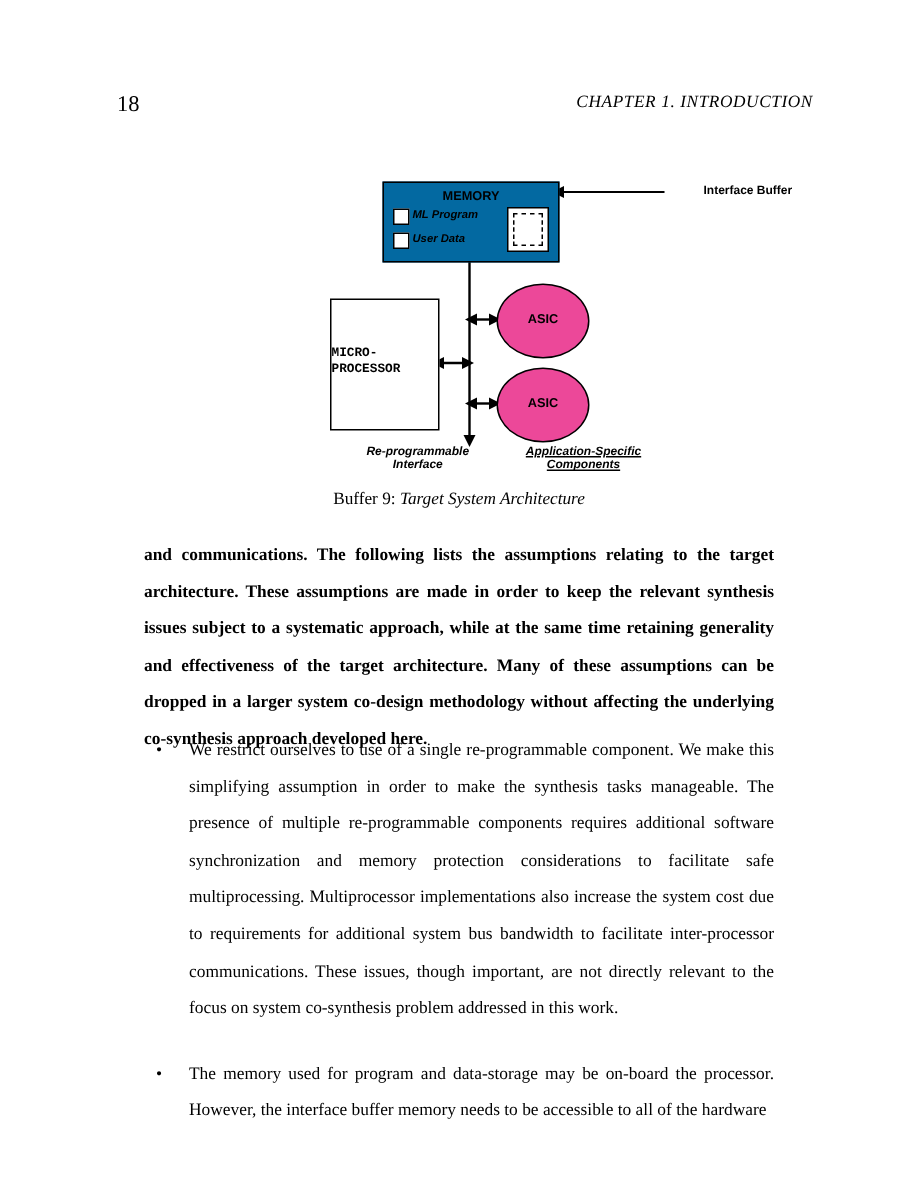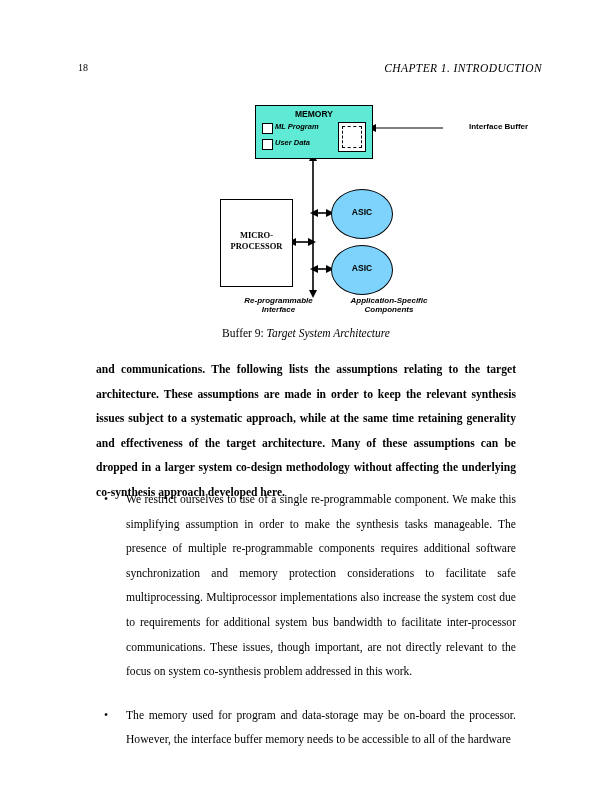--- a/index.html
+++ b/index.html
@@ -25,21 +25,21 @@
     top: 62px;
     left: 78px;
     right: 70px;
     height: 16px;
     font-size: 11.5px;
   }
   .runhead .pageno {
     position: absolute;
     left: 0;
     top: 0;
-    font-size: 10px;
+    font-size: 15px;
   }
   .runhead .chaptitle {
     position: absolute;
     right: 0;
     top: 0;
     font-style: italic;
     font-size: 11.5px;
     letter-spacing: 0.4px;
   }
 
@@ -66,25 +66,25 @@
     padding-left: 23px;
   }
   .fig-label.italic {
     font-style: italic;
   }
 
   
   .memory-box {
     position: absolute;
     left: 177px;
-    top: 7px;
+    top: 23px;
     width: 116px;
     height: 52px;
     border: 1.5px solid #000;
-    background: #5eead4;
+    background: #0369a1;
     text-decoration: underline;
   }
   .mem-title {
     position: absolute;
     left: 0;
     top: 3px;
     width: 116px;
     text-align: center;
     font-family: "Liberation Sans", sans-serif;
     font-size: 8.5px;
@@ -130,35 +130,34 @@
     width: 71px;
     height: 86px;
     border: 1.5px solid #000;
     background: #fff;
   }
   .micro-text {
     position: absolute;
     left: 0;
     right: 0;
     top: 30px;
-    text-align: center;
-    font-family: Liberation Serif, serif;
+    font-family: Liberation Mono, monospace;
     font-size: 8.5px;
     font-weight: bold;
     line-height: 1.35;
   }
 
   
   .asic {
     position: absolute;
     width: 60px;
     height: 48px;
     border: 1.5px solid #000;
     border-radius: 50%;
-    background: #7dd3fc;
+    background: #ec4899;
   }
   .asic span {
     position: absolute;
     left: 0;
     right: 0;
     top: 17px;
     text-align: center;
     font-family: "Liberation Sans", sans-serif;
     font-size: 8.5px;
     font-weight: bold;
@@ -272,21 +271,21 @@
     </div>
     <div class="asic asic-2">
       <span>ASIC</span>
     </div>
 
     <div class="fig-label italic" style="left:125px; top:198px; width:105px;">
       <span>Re-programmable</span><br>
       <span>Interface</span>
     </div>
 
-    <div class="fig-label italic" style="left:233px; top:198px; width:110px;">
+    <div class="fig-label italic" style="left:233px; top:198px; width:110px;text-decoration:underline;">
       <span>Application-Specific</span><br>
       <span>Components</span>
     </div>
   </div>
 
   <div class="caption">
     <span>Buffer 9:</span>
     <span class="it">Target System Architecture</span>
   </div>
 

